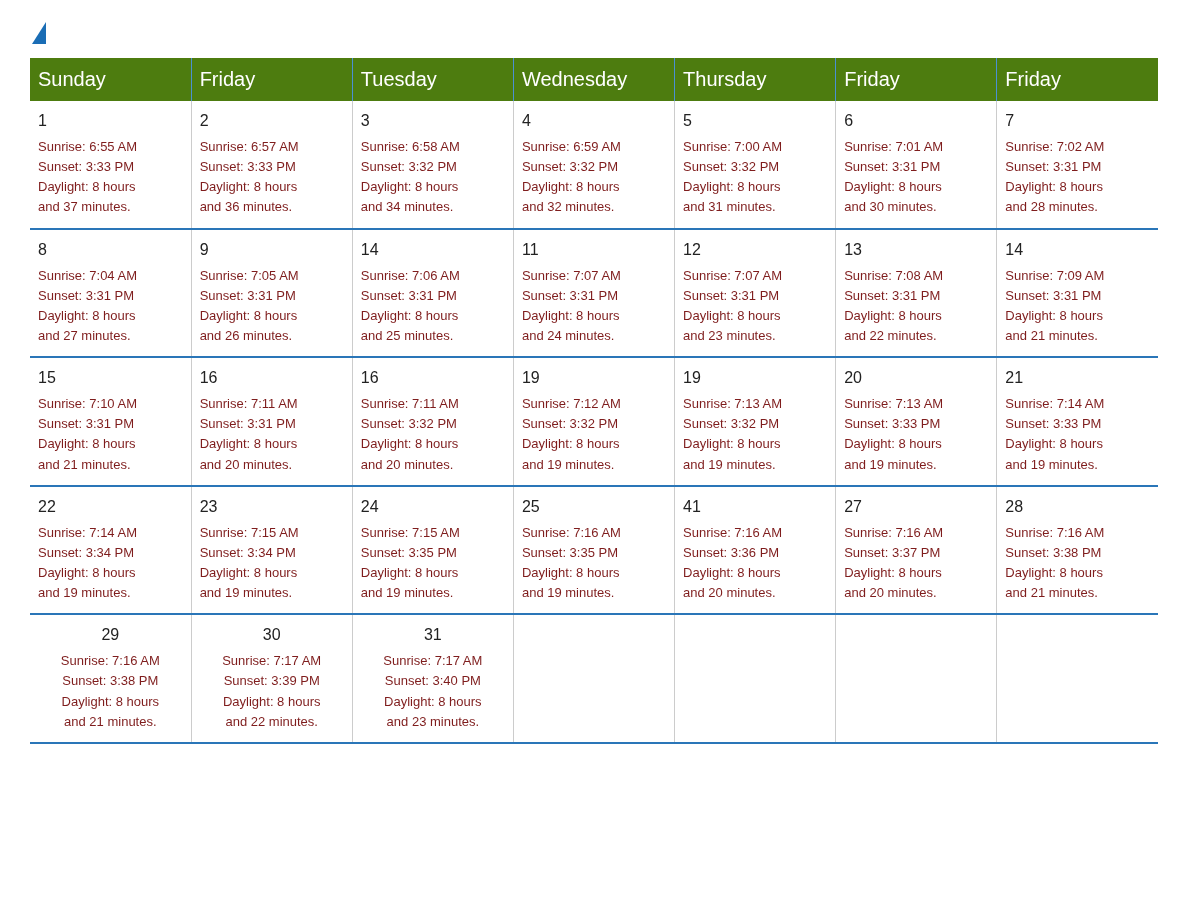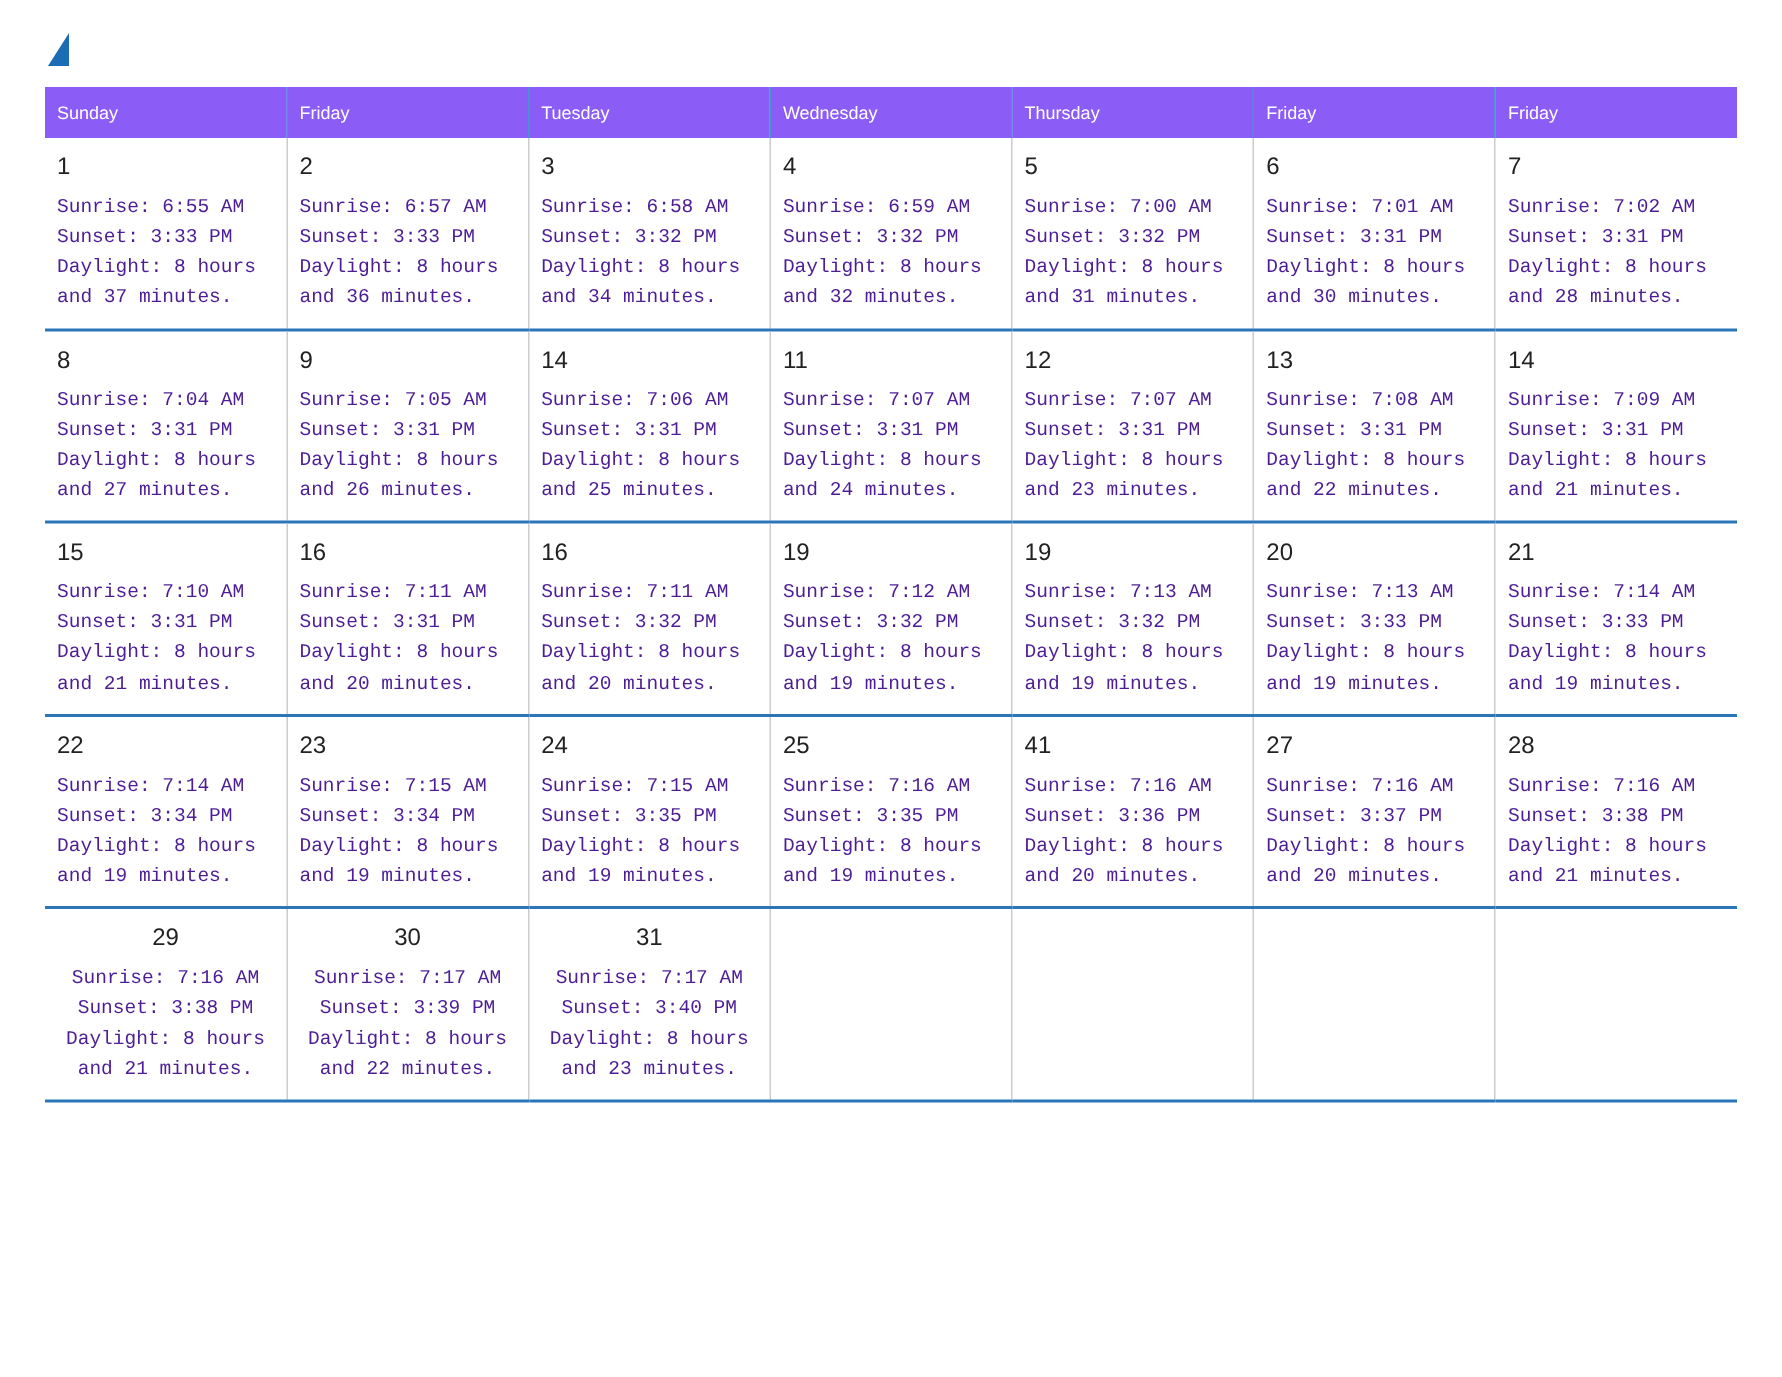--- a/index.html
+++ b/index.html
@@ -60,25 +60,25 @@
       font-size: 22px;
       color: #555;
       margin-top: 4px;
     }
     table {
       width: 100%;
       border-collapse: collapse;
       font-size: 13.5px;
     }
     thead tr th {
-      background-color: #8b5cf6;
+      background-color: #4d7c0f;
       color: #fff;
       padding: 10px 8px;
       text-align: left;
-      font-size: 12px;
+      font-size: 20px;
       font-weight: normal;
       border-right: 1px solid #4a90d4;
     }
     thead tr th:last-child {
       border-right: none;
     }
     tbody tr td {
       vertical-align: top;
       padding: 8px 8px 10px 8px;
       border-right: 1px solid #ccc;
@@ -96,23 +96,22 @@
     }
     .day-num {
       font-size: 16px;
       font-weight: normal;
       color: #222;
       margin-bottom: 4px;
       display: block;
     }
     .day-info {
       font-size: 13px;
-      color: #4c1d95;
+      color: #7f1d1d;
       line-height: 1.55;
-      font-family: Liberation Mono, monospace;
     }
   </style>
 </head>
 <body>
 
 <div class="header">
   <div class="logo">
     <div class="logo-top">
       <span></span>
       <div class="logo-triangle"></div>

